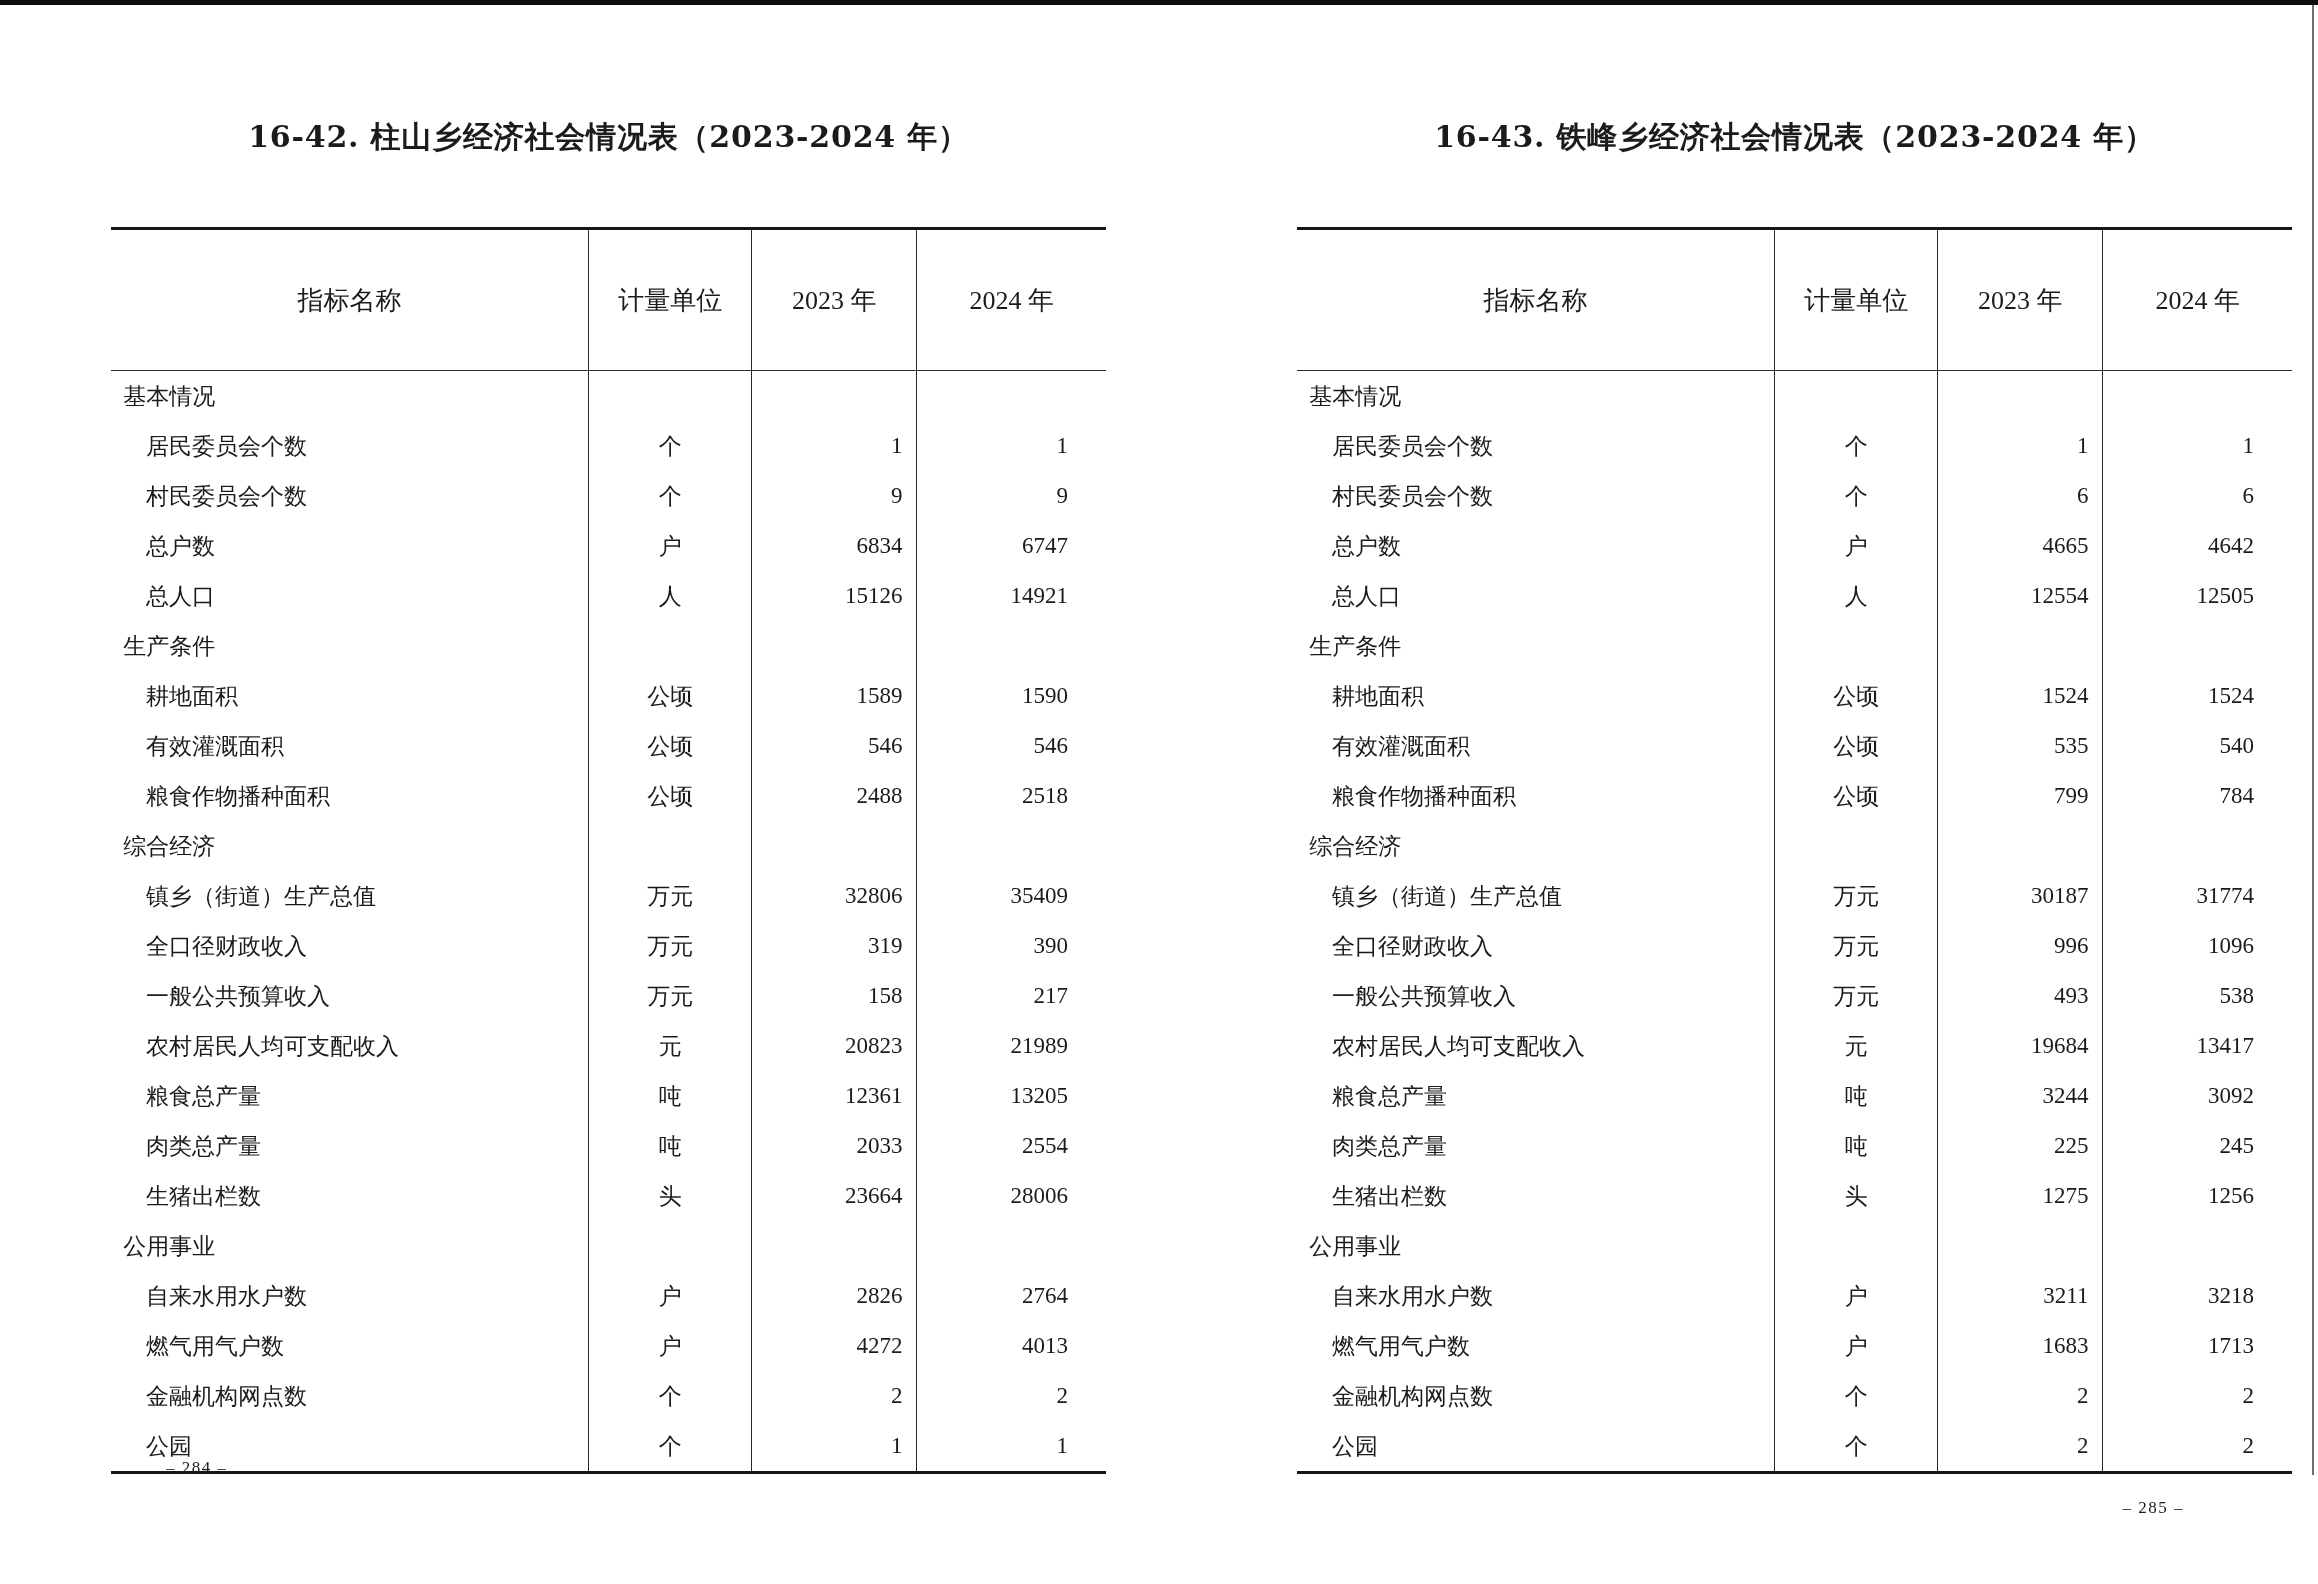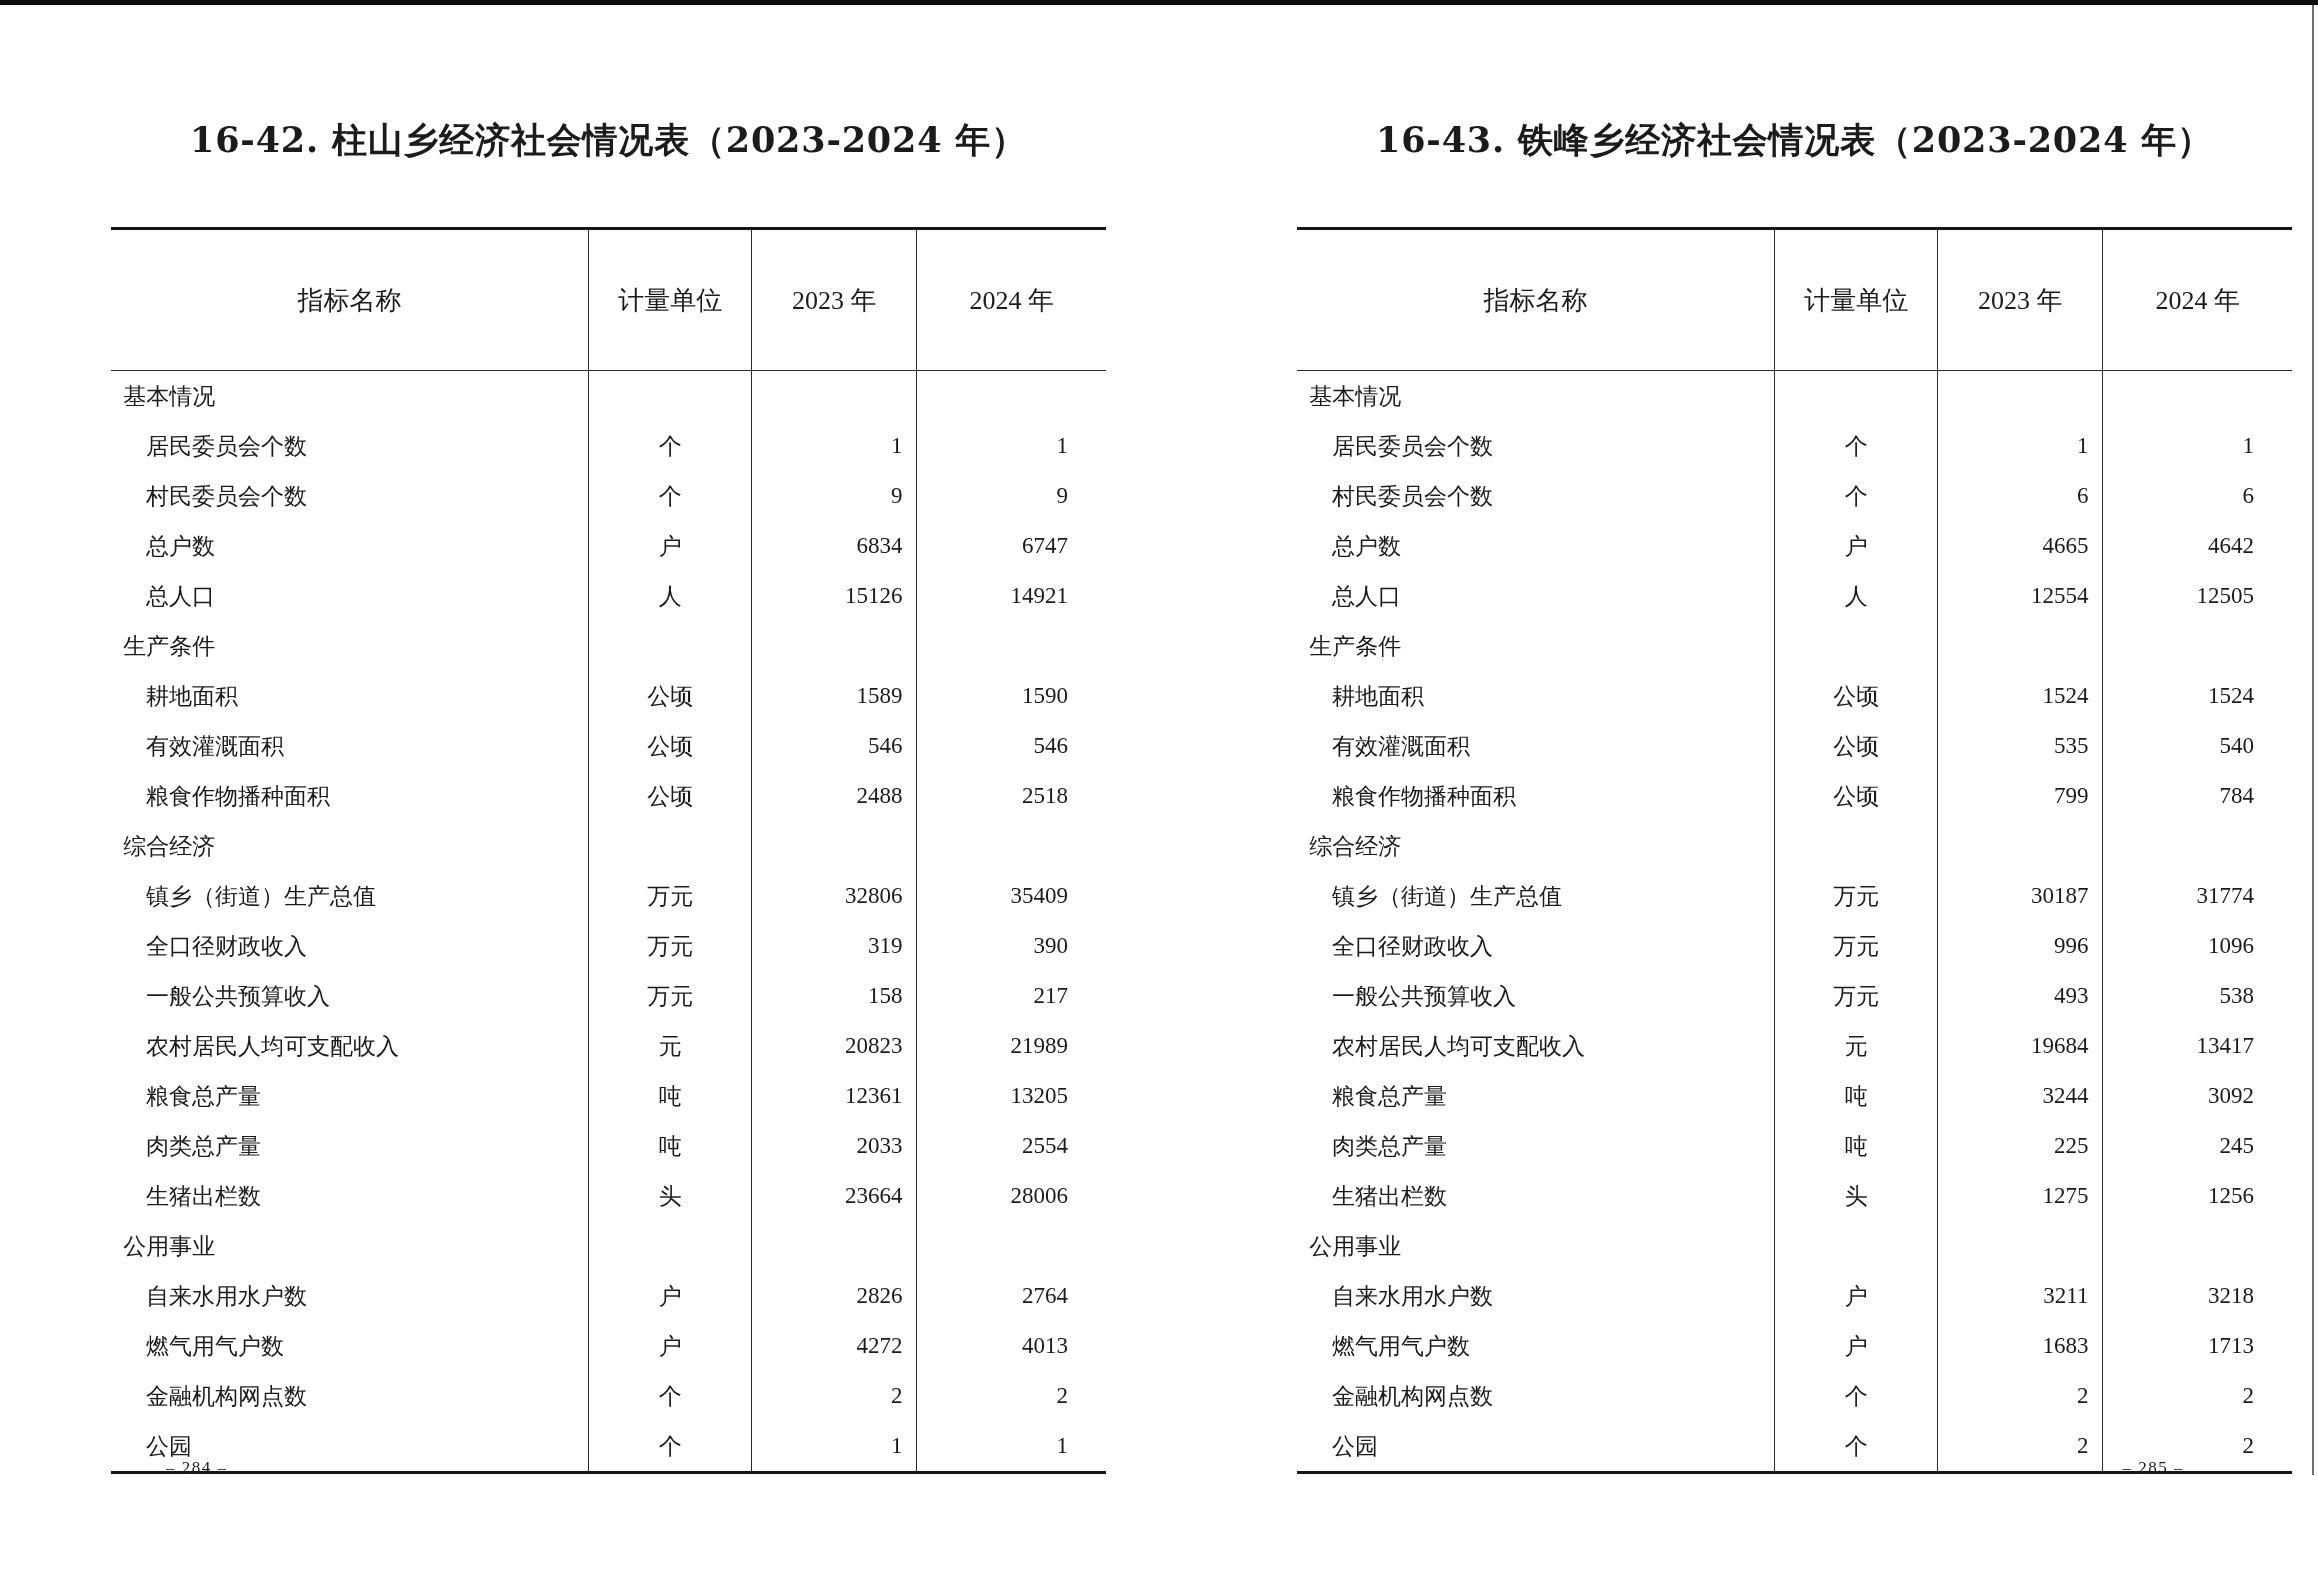--- a/index.html
+++ b/index.html
@@ -15,21 +15,21 @@
   .scan-top{position:absolute;top:0;left:0;width:2319px;height:4.6px;background:#0d0d0d;}
   .scan-right{position:absolute;top:4.6px;left:2312px;width:2.3px;height:1470px;background:#6f6f6f;}
 
   .half{position:absolute;top:0;width:995px;}
   .half.left{left:111px;}
   .half.right{left:1297px;}
 
   .table-title{
     position:absolute;top:117px;left:0;width:100%;
     margin:0;text-align:center;
-    font-size:35px;font-weight:bold;letter-spacing:0.8px;
+    font-size:30px;font-weight:bold;letter-spacing:0.8px;
     font-family:"DejaVu Serif","Liberation Serif",serif;
     white-space:nowrap;
   }
 
   table.stats{
     position:absolute;top:227px;left:0;
     width:995px;
     border-collapse:collapse;table-layout:fixed;
     border-top:3.8px solid #161616;
     border-bottom:3.8px solid #161616;
@@ -49,21 +49,21 @@
   td.c-name.sec{padding-left:12.3px;}
   td.c-unit{text-align:center;border-left:1.5px solid #2a2a2a;}
   td.c-val{text-align:right;padding-right:14px;border-left:1.5px solid #2a2a2a;}
   td.c-val.last{padding-right:38px;}
 
   .page-number{
     position:absolute;top:1458px;
     font-size:17px;letter-spacing:1.5px;white-space:nowrap;
   }
   .page-number.pn-left{left:55px;}
-  .page-number.pn-right{right:108px;}
+  .page-number.pn-right{right:108px;margin-top:40px;}
 </style>
 </head>
 <body>
 
 <div class="sheet">
   <div class="scan-top"></div>
   <div class="scan-right"></div>
 
   <section class="half left">
     <h1 class="table-title">16-42. 柱山乡经济社会情况表（2023-2024 年）</h1>

